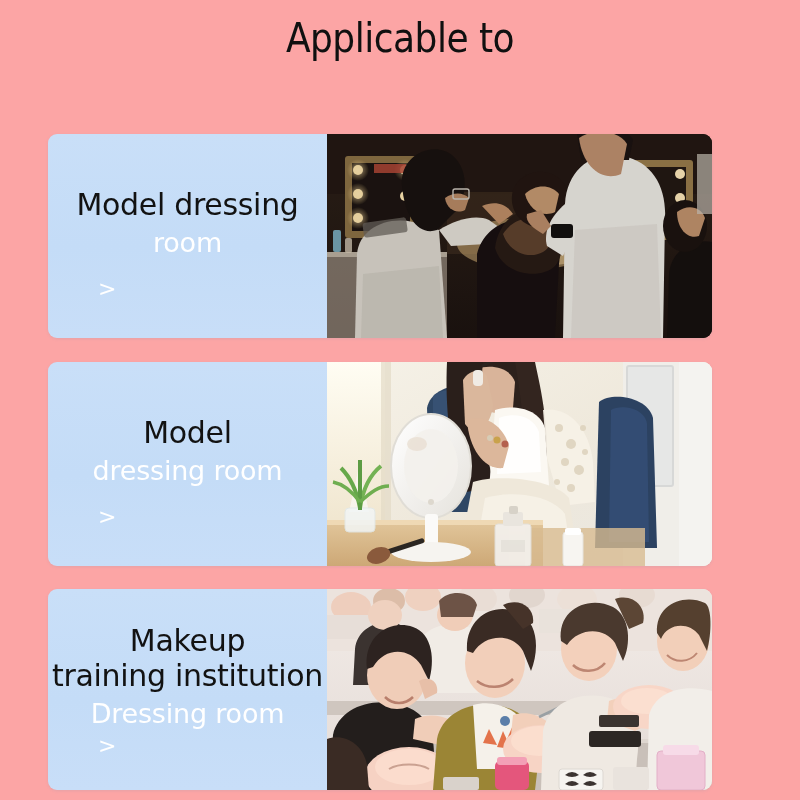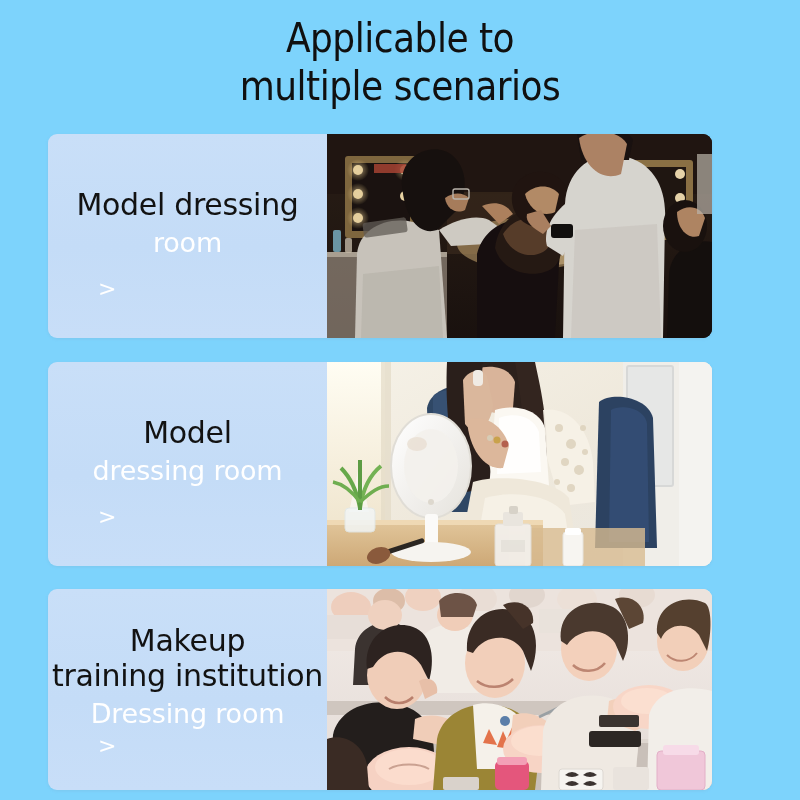--- a/index.html
+++ b/index.html
@@ -3,21 +3,21 @@
 <meta charset="utf-8">
 <title>Applicable to multiple scenarios</title>
 <style>
   * { margin:0; padding:0; box-sizing:border-box; }
   html, body {
     width:800px; height:800px;
     background:#f2f8f7;
     font-family:"Liberation Sans", sans-serif;
     overflow:hidden;
   }
-  .page { position:relative; width:800px; height:800px; background:#7dd3fc; }
+  .page { position:relative; width:800px; height:800px; background:#fca5a5; }
 
   
   .heading {
     position:absolute; left:0; top:14px; width:800px;
     text-align:center;
     font-size:40px; line-height:48px; font-weight:400;
     letter-spacing:-0.5px;
     color:#101010;
     font-family:"DejaVu Sans Condensed","Liberation Sans",sans-serif;
   }
@@ -72,21 +72,20 @@
   .photo { position:relative; flex:1 1 auto; height:100%; overflow:hidden; }
   .photo svg { display:block; width:100%; height:100%; }
 </style>
 </head>
 <body>
 
 <div class="page">
 
   <div class="heading">
     <span class="ln">Applicable to</span>
-    <span class="ln">multiple scenarios</span>
   </div>
 
   <div class="card" id="card-0">
     <div class="panel">
       <div class="panel-text">
         <div class="title-dark">Model dressing</div>
         <div class="title-light">room</div>
       </div>
       <div class="chevron">&gt;</div>
     </div>

